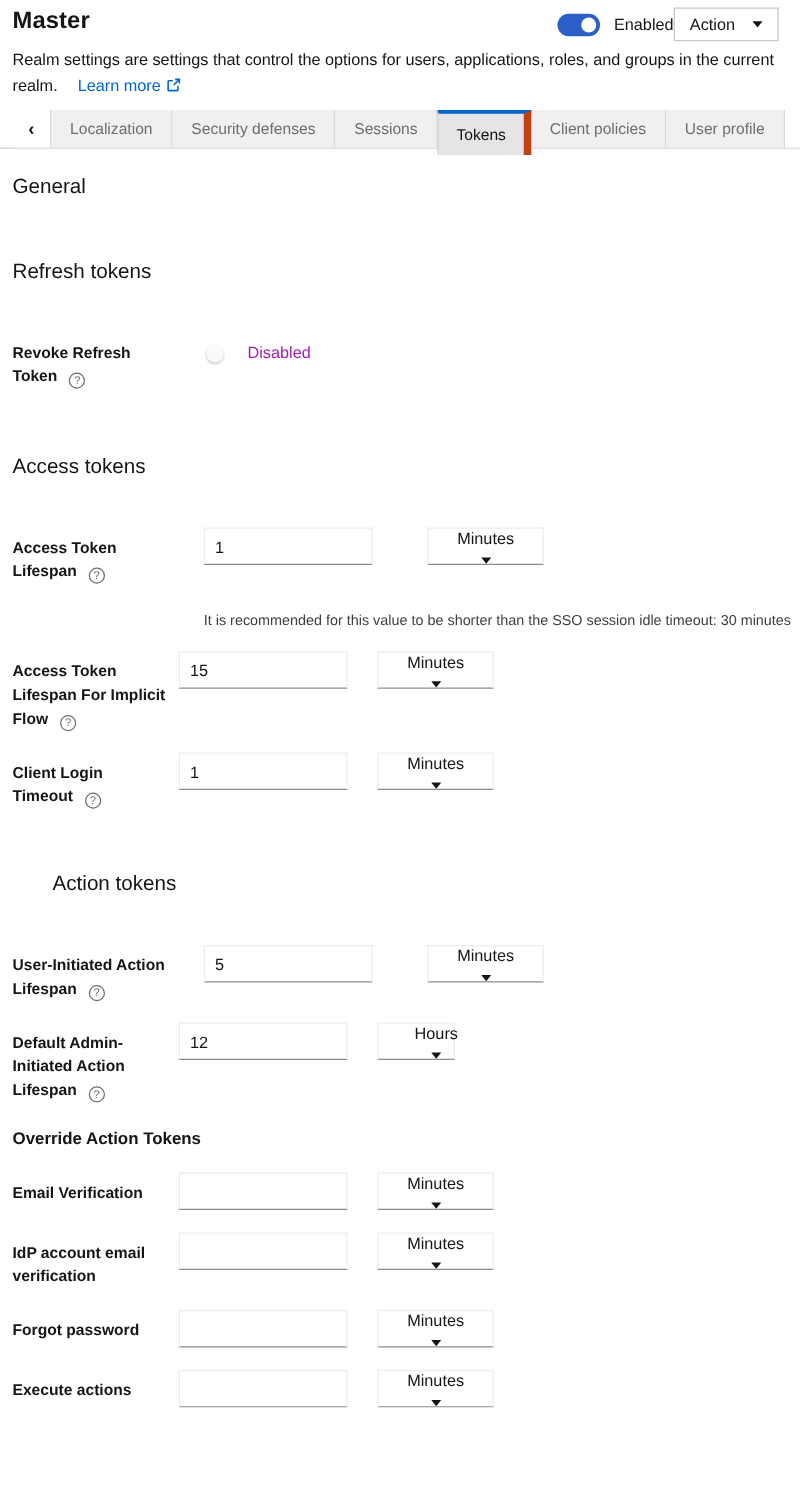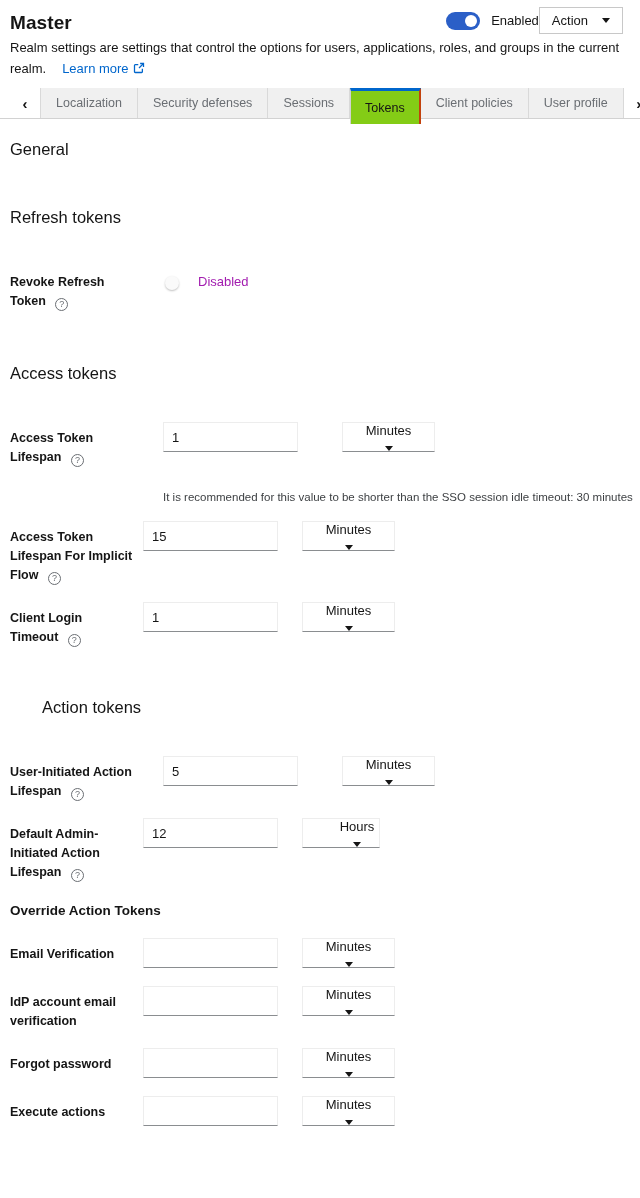--- a/index.html
+++ b/index.html
@@ -6,21 +6,21 @@
   html, body { background: #fff; }
   body {
     width: 640px;
     font-family: "Liberation Sans", "DejaVu Sans", sans-serif;
     color: #151515;
     -webkit-font-smoothing: antialiased;
   }
 
   
   .header { padding: 6px 17px 0 10px; }
-  .title-row { display: flex; align-items: flex-end; height: 28px; }
+  .title-row { display: flex; align-items: flex-start; height: 28px; }
   .page-title { font-size: 19px; font-weight: 700; letter-spacing: 0.1px; }
   .title-right { margin-left: auto; display: flex; align-items: center; gap: 0; }
   .toggle-group { display: flex; align-items: center; gap: 11px; }
   .toggle { width: 34px; height: 18px; border-radius: 9px; position: relative; cursor: pointer; flex: none; }
   .toggle.on { background: #2b5fc7; }
   .toggle.on .knob { position: absolute; top: 3px; right: 3px; width: 12px; height: 12px; border-radius: 50%; background: #fff; }
   .toggle.off { background: #d2d2d2; }
   .toggle.off .knob { position: absolute; top: 2px; left: 2px; width: 14px; height: 14px; border-radius: 50%; background: #fafafa; box-shadow: 0 1px 2px rgba(0,0,0,0.25); }
   .toggle-label { font-size: 13px; color: #151515; }
   .action-btn {
@@ -39,22 +39,22 @@
   .tabs-divider { position: absolute; left: 0; right: 0; top: 30px; height: 1px; background: #d2d2d2; }
   .tabbar { position: absolute; left: 10px; top: 0; display: flex; align-items: flex-start; }
   .tab-scroll { width: 30px; height: 30px; background: #fff; border: none; display: flex; align-items: center; justify-content: center; font-size: 15px; font-weight: 700; color: #151515; cursor: pointer; font-family: inherit; }
   .tab {
     height: 30px; padding: 0 15px; background: #f0f0f0; color: #6a6e73;
     font-size: 12.5px; display: flex; align-items: center; cursor: pointer;
     border-right: 1px solid #d9d9d9; white-space: nowrap;
   }
   .tab:first-of-type { border-left: 1px solid #d9d9d9; }
   .tab.active {
-    background: #84cc16; color: #151515; height: 36px; z-index: 2; position: relative;
-    border-top: 3px solid #0066cc; border-right: 2px solid #c2410c; border-left: 1px solid #d2d2d2;
+    background: #e5e5e5; color: #151515; height: 36px; z-index: 2; position: relative;
+    border-top: 3px solid #0066cc; border-right: 6px solid #c2410c; border-left: 1px solid #d2d2d2;
     padding: 0 14px;
   }
 
   
   .content { padding: 0 12px 0 10px; }
   .section-heading { font-size: 16.5px; font-weight: 500; color: #151515; line-height: 22px; }
   .sub-heading { font-size: 13.5px; font-weight: 700; line-height: 18px; }
 
   .frow { display: grid; grid-template-columns: 133px 135px max-content; align-items: start; }
   .frow-wide { display: grid; grid-template-columns: 133px 1fr; align-items: start; }
@@ -69,21 +69,21 @@
   .tinput {
     width: 135px; height: 30px; border: 1px solid #ededed; border-bottom: 1px solid #8a8d90;
     padding: 0 8px; font-size: 13px; color: #151515; font-family: inherit; background: #fff;
   }
   .pfselect {
     display: flex; align-items: center; justify-content: space-between;
     height: 30px; border: 1px solid #ededed; border-bottom: 1px solid #8a8d90;
     background: #fff; font-size: 13px; color: #151515; padding: 0 9px; cursor: pointer;
   }
   .unit-select { width: 93px; margin-left: 24px; flex-direction: column; }
-  .unit-select.narrow { width: 78px; padding-left: 41px; }
+  .unit-select.narrow { width: 62px; padding-left: 41px; }
   .wide-select { width: 100%; }
   .helper { grid-column: 2 / -1; font-size: 11.5px; color: #3c3f42; margin-top: 4px; white-space: nowrap; }
   .toggle-cell { padding-top: 8px; }
   .toggle-state { font-size: 13px; color: #a21caf; padding-top: 8px; margin-left: 15px; }
 
   
   .mt14 { margin-top: 14px; } .mt17 { margin-top: 17px; } .mt18 { margin-top: 18px; }
   .mt20 { margin-top: 20px; } .mt38 { margin-top: 38px; gap: 20px; } .mt46 { margin-top: 46px; }
   .mt49 { margin-top: 49px; margin-left: 32px; } .mt51 { margin-top: 51px; }
 </style>

